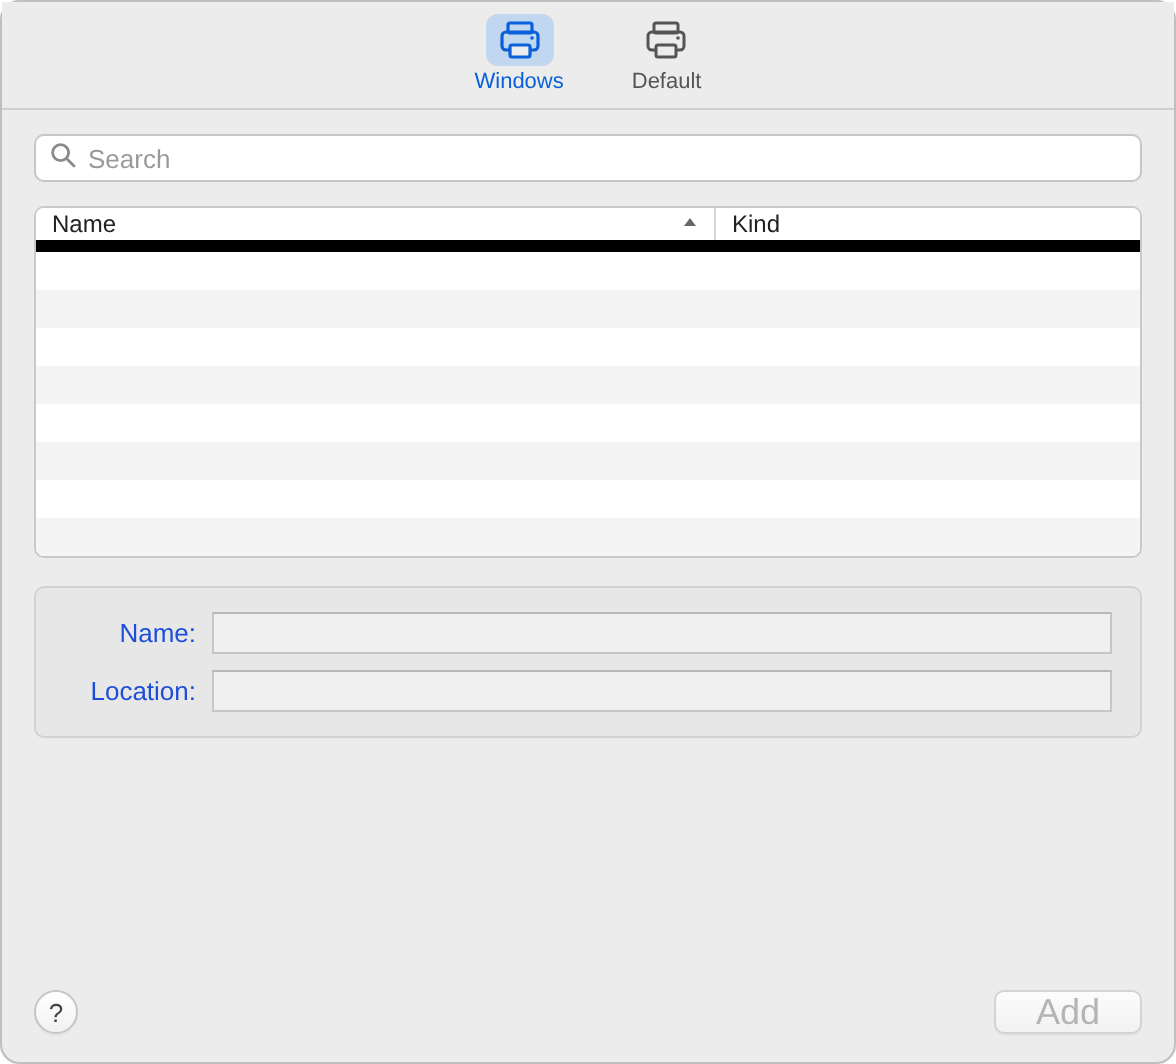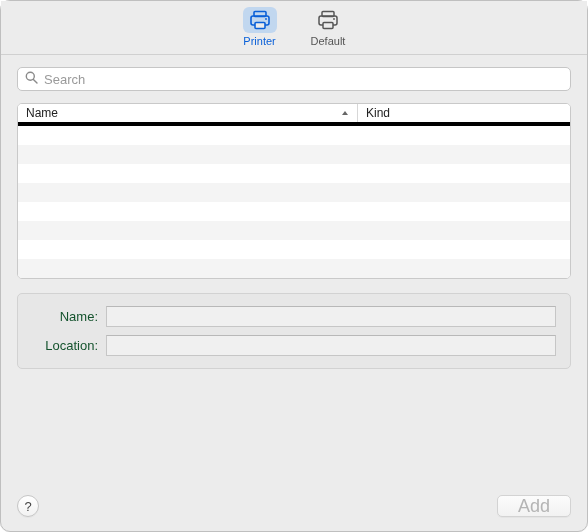--- a/index.html
+++ b/index.html
@@ -115,21 +115,21 @@
     overflow: hidden;
     background: #fff;
     margin-bottom: 14px;
   }
   .table-header {
     display: flex;
     height: 22px;
     font-size: 12px;
     color: #222;
     background: #fff;
-    border-bottom: 4px solid #000000;
+    border-bottom: 6px solid #000000;
   }
   .th {
     display: flex;
     align-items: center;
     padding: 0 8px;
     border-right: 1px solid #d7d7d7;
   }
   .th:last-child { border-right: none; }
   .th-name { flex: 0 0 340px; justify-content: space-between; }
   .th-kind { flex: 1; }
@@ -148,21 +148,21 @@
     display: flex;
     align-items: center;
     margin-bottom: 8px;
   }
   .frow:last-child { margin-bottom: 0; }
   .flabel {
     width: 74px;
     text-align: right;
     padding-right: 8px;
     font-size: 13px;
-    color: #14532d;
+    color: #1d4ed8;
   }
   .ftext {
     flex: 1;
     height: 21px;
     border: 1px solid #c6c6c6;
     border-top-color: #b8b8b8;
     border-radius: 0px;
     background: #f0f0f0;
     padding: 0 6px;
     font-size: 13px;
@@ -229,21 +229,21 @@
   <div class="toolbar">
     <div class="toolbar-item selected">
       <div class="icon-box">
         <svg width="22" height="20" viewBox="0 0 22 20" fill="none">
           <rect x="5" y="1.5" width="12" height="5" rx="1" stroke="#0a60d8" stroke-width="1.6"></rect>
           <rect x="2" y="6" width="18" height="9" rx="2" stroke="#0a60d8" stroke-width="1.6"></rect>
           <rect x="6" y="12.5" width="10" height="6" rx="1" stroke="#0a60d8" stroke-width="1.6" fill="#ececec"></rect>
           <circle cx="17" cy="9" r="0.9" fill="#0a60d8"></circle>
         </svg>
       </div>
-      <div class="tlabel">Printer</div>
+      <div class="tlabel">Windows</div>
     </div>
     <div class="toolbar-item">
       <div class="icon-box">
         <svg width="22" height="20" viewBox="0 0 22 20" fill="none">
           <rect x="5" y="1.5" width="12" height="5" rx="1" stroke="#555" stroke-width="1.5"></rect>
           <rect x="2" y="6" width="18" height="9" rx="2" stroke="#555" stroke-width="1.5"></rect>
           <rect x="6" y="12.5" width="10" height="6" rx="1" stroke="#555" stroke-width="1.5" fill="#ececec"></rect>
           <circle cx="17" cy="9" r="0.9" fill="#555"></circle>
         </svg>
       </div>

